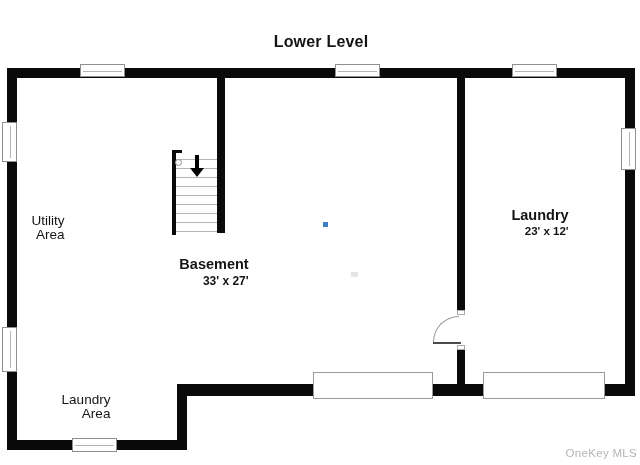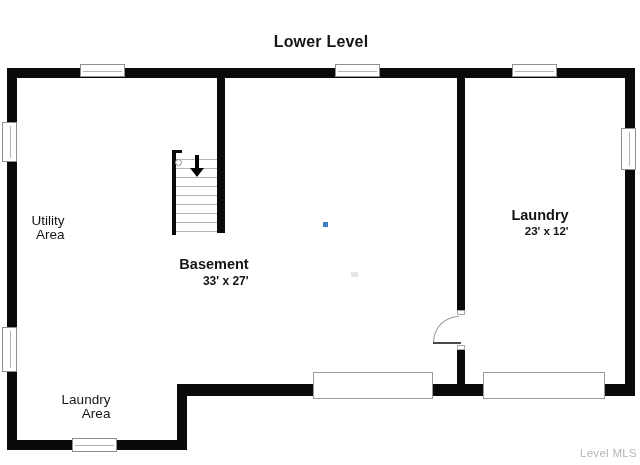--- a/index.html
+++ b/index.html
@@ -129,15 +129,15 @@
   <div class="label" style="left:540px; top:208px;">
     <div class="room-name" style="font-size:14.5px;">Laundry</div>
     <div class="dims" style="font-size:11.5px; margin-top:1px;">23' x 12'</div>
   </div>
 
   <div class="label room-two-line" style="left:86px; top:393px;">
     <div>Laundry</div>
     <div>Area</div>
   </div>
 
-  <div class="watermark">Level MLS</div>
+  <div class="watermark">OneKey MLS</div>
 
 </div>
 
 </body></html>

